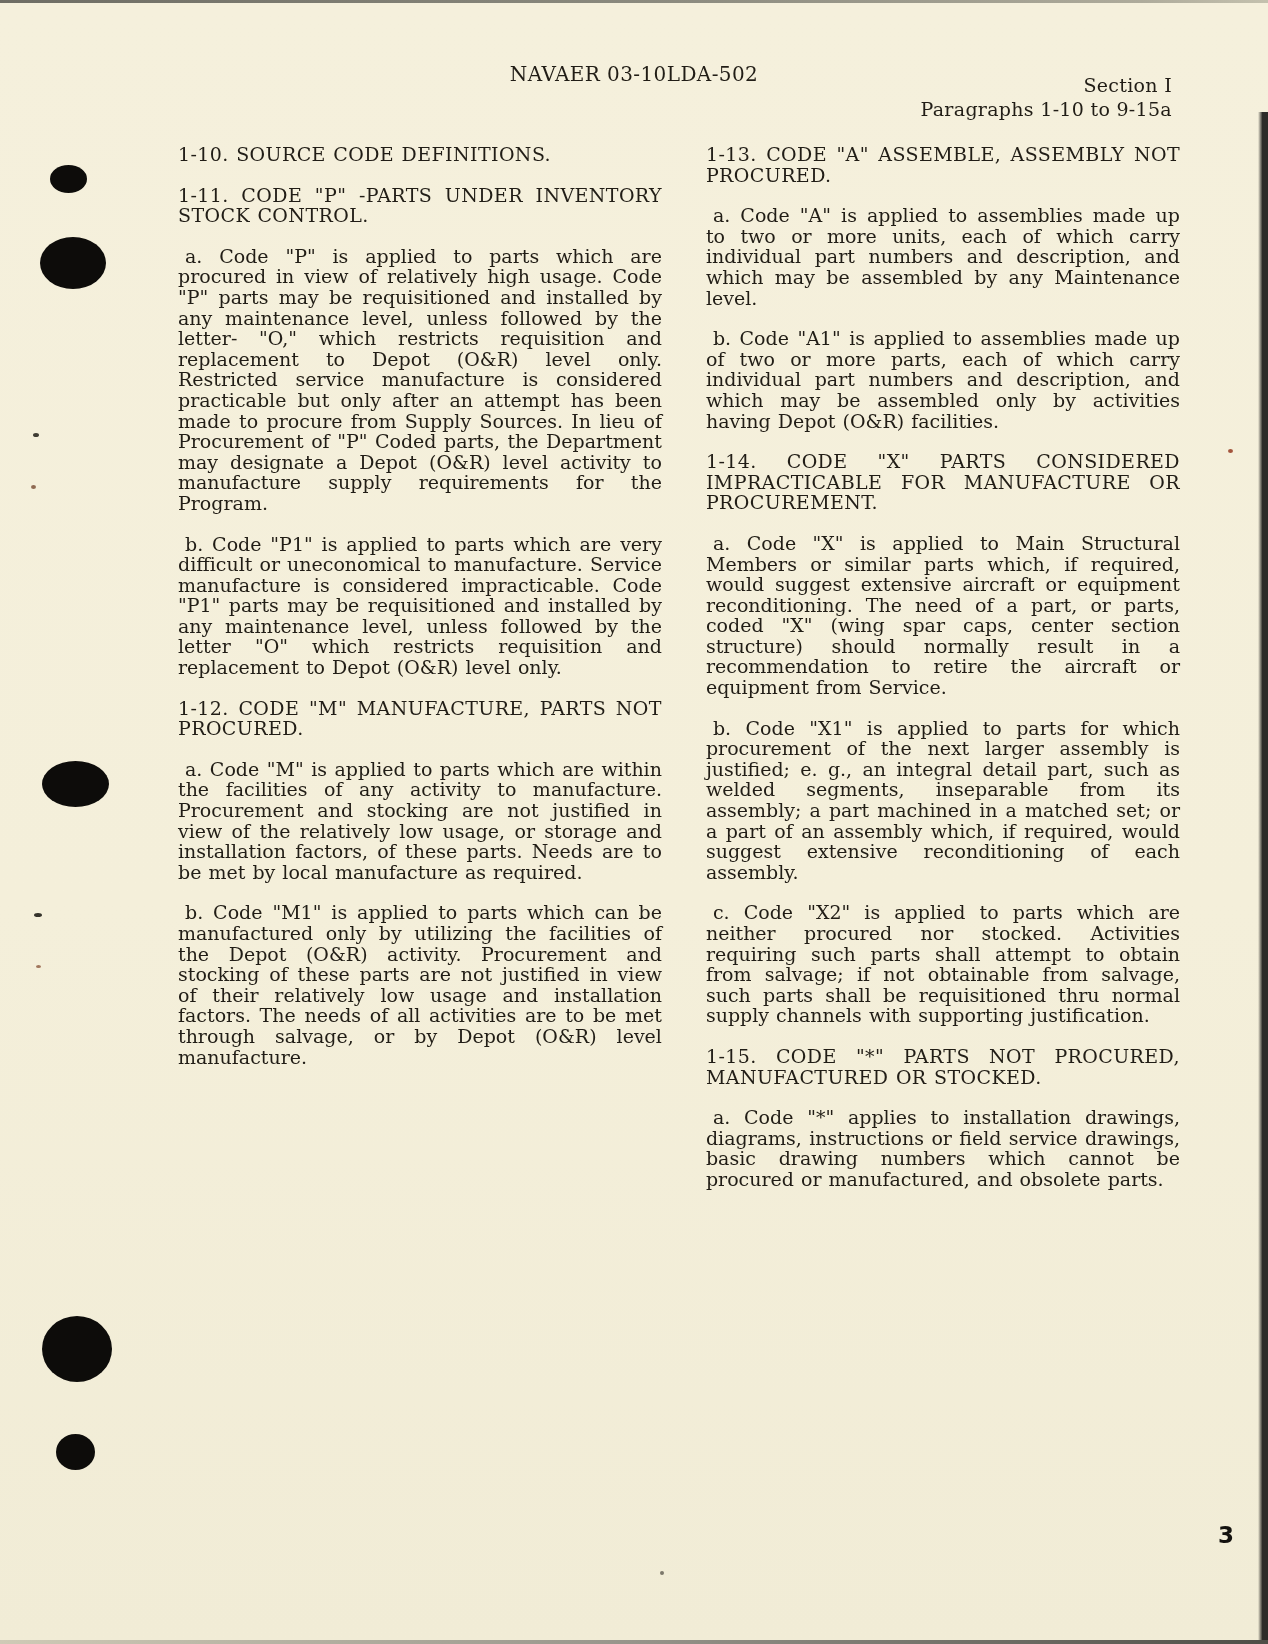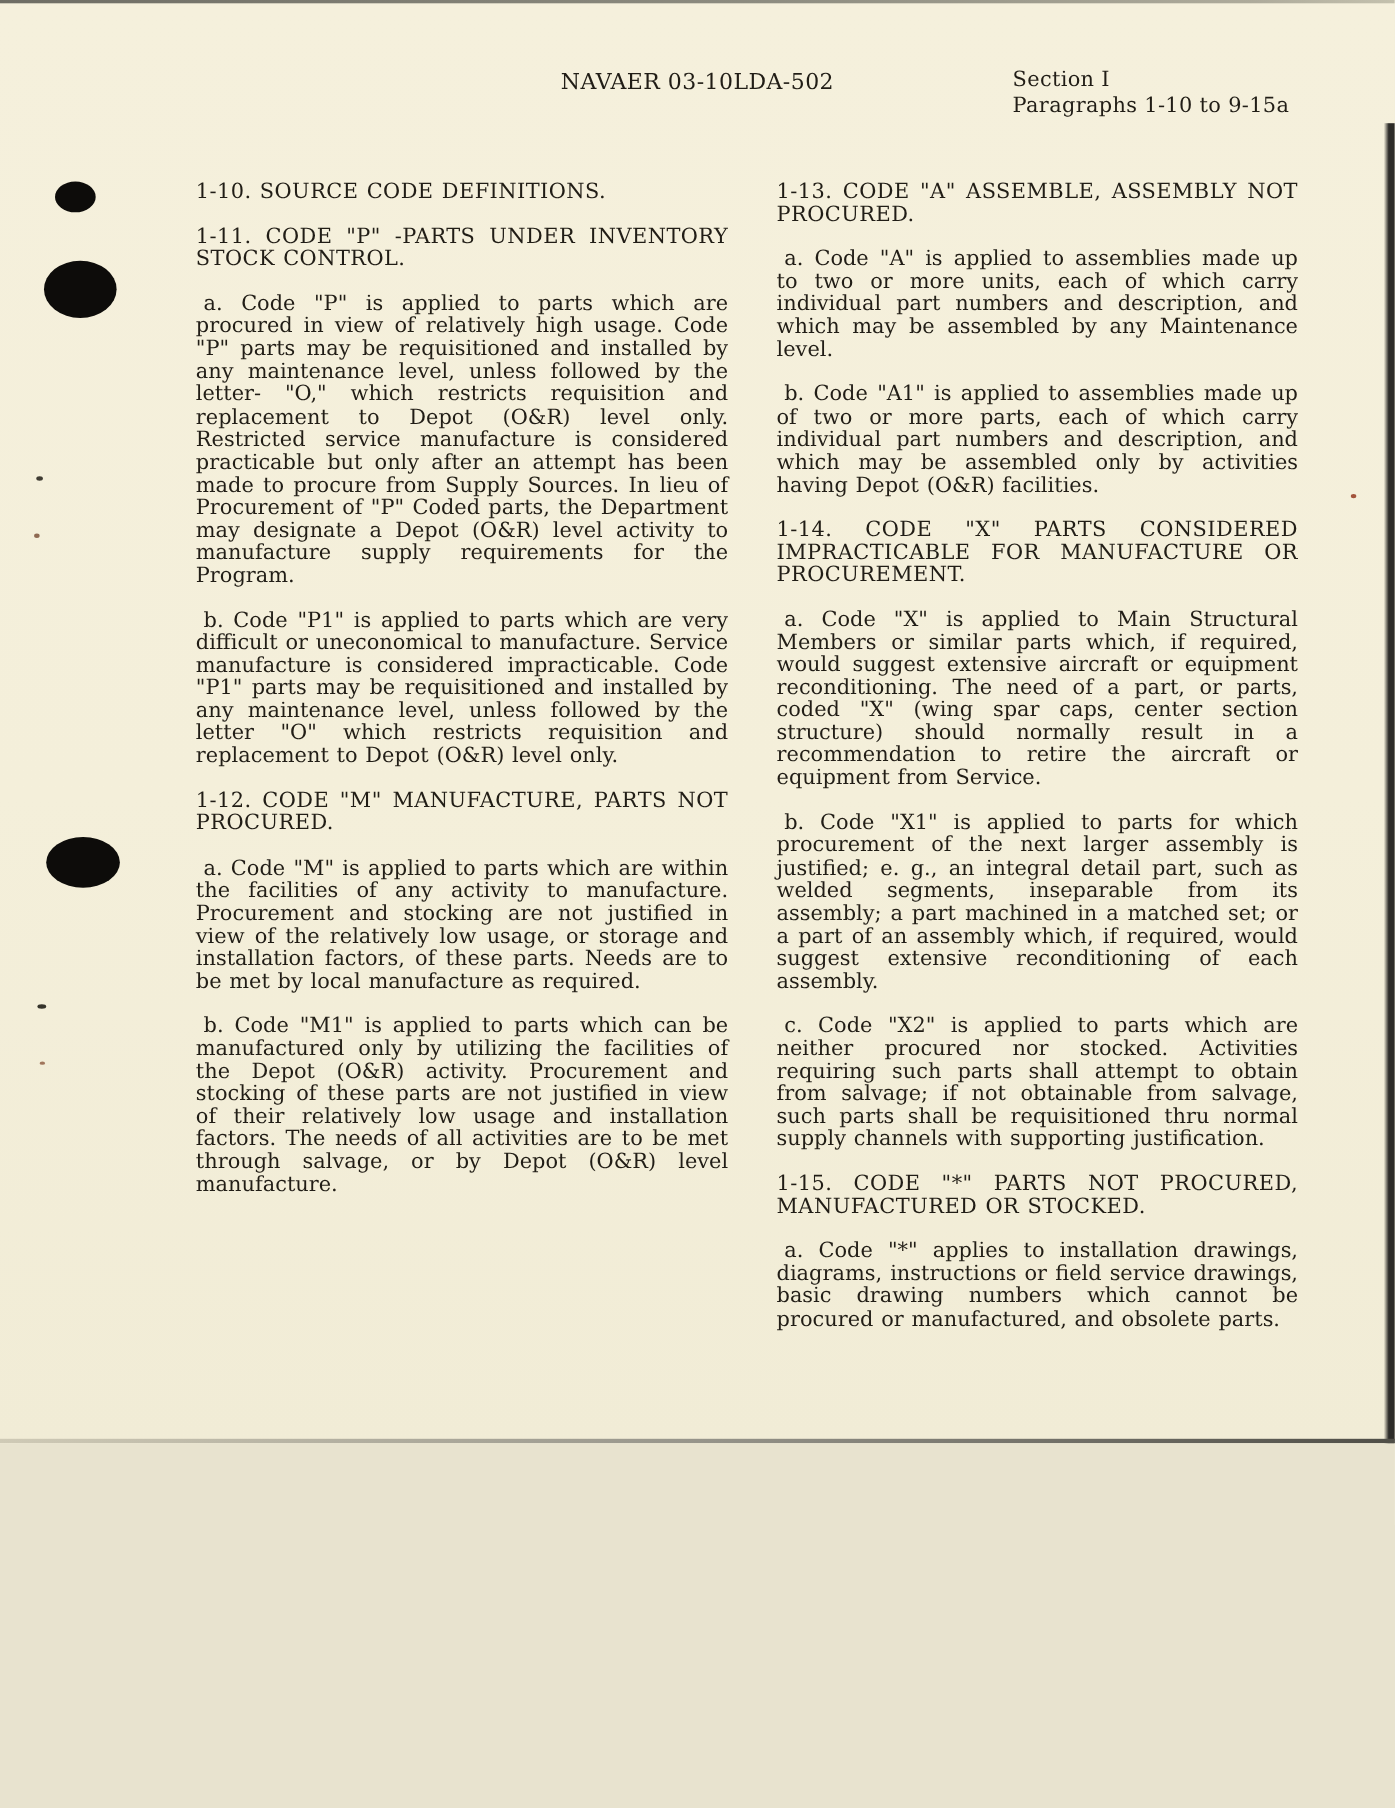--- a/index.html
+++ b/index.html
@@ -3,21 +3,21 @@
 <meta charset="utf-8">
 <style>
   html,body{margin:0;padding:0;}
   body{
     width:1268px;height:1644px;
     background:#e8e3cf;
     font-family:"DejaVu Serif","Liberation Serif",serif;
     -webkit-font-smoothing:antialiased;
   }
   .page{
-    position:relative;width:1268px;height:1312px;overflow:hidden;
+    position:relative;width:1268px;height:1644px;overflow:hidden;
     background:#f4efda;
     background-image:linear-gradient(180deg,#f5f0dc 0%,#f4efda 55%,#f1ecd6 100%);
     color:#211d16;
   }
   
   .edge{position:absolute;}
   .edge-top{top:0;left:0;width:100%;height:3px;
     background:linear-gradient(to right,#6e6d64,#8d8c80 55%,#aeab9b 90%,#c4c1ae);}
   .edge-right{top:112px;right:0;width:10px;height:1532px;
     background:linear-gradient(to left,#2d2c29 55%,rgba(45,44,41,0));}
@@ -37,28 +37,28 @@
   .speck-3{left:34px;top:913px;width:8px;height:4px;background:#35332b;}
   .speck-4{left:36px;top:965px;width:5px;height:3px;background:#a1765c;}
   .speck-5{left:660px;top:1571px;width:4px;height:4px;background:#7c786b;}
   .speck-6{left:1228px;top:449px;width:5px;height:4px;background:#a3543c;}
   
   .doc-number{
     position:absolute;top:62px;left:0;width:100%;
     text-align:center;font-size:20px;letter-spacing:.4px;
   }
   .hdr-right{
-    position:absolute;top:60px;right:96px;
-    font-size:19px;line-height:24px;letter-spacing:.3px;
+    position:absolute;top:73px;right:96px;
+    text-align:right;font-size:19px;line-height:24px;letter-spacing:.3px;
   }
   
   .columns{
     position:absolute;left:178px;top:144px;width:1002px;
     display:flex;gap:44px;
-    font-size:19px;line-height:20.6px;margin-top:20px;
+    font-size:19px;line-height:20.6px;
   }
   .col{width:490px;text-align:justify;}
   .col-right{width:480px;}
   .col p,.col h4{
     margin:0 0 20px 0;font-size:19px;font-weight:normal;
     word-spacing:1px;
   }
   .col h4{letter-spacing:.4px;}
   .col p{text-indent:7px;}
   

